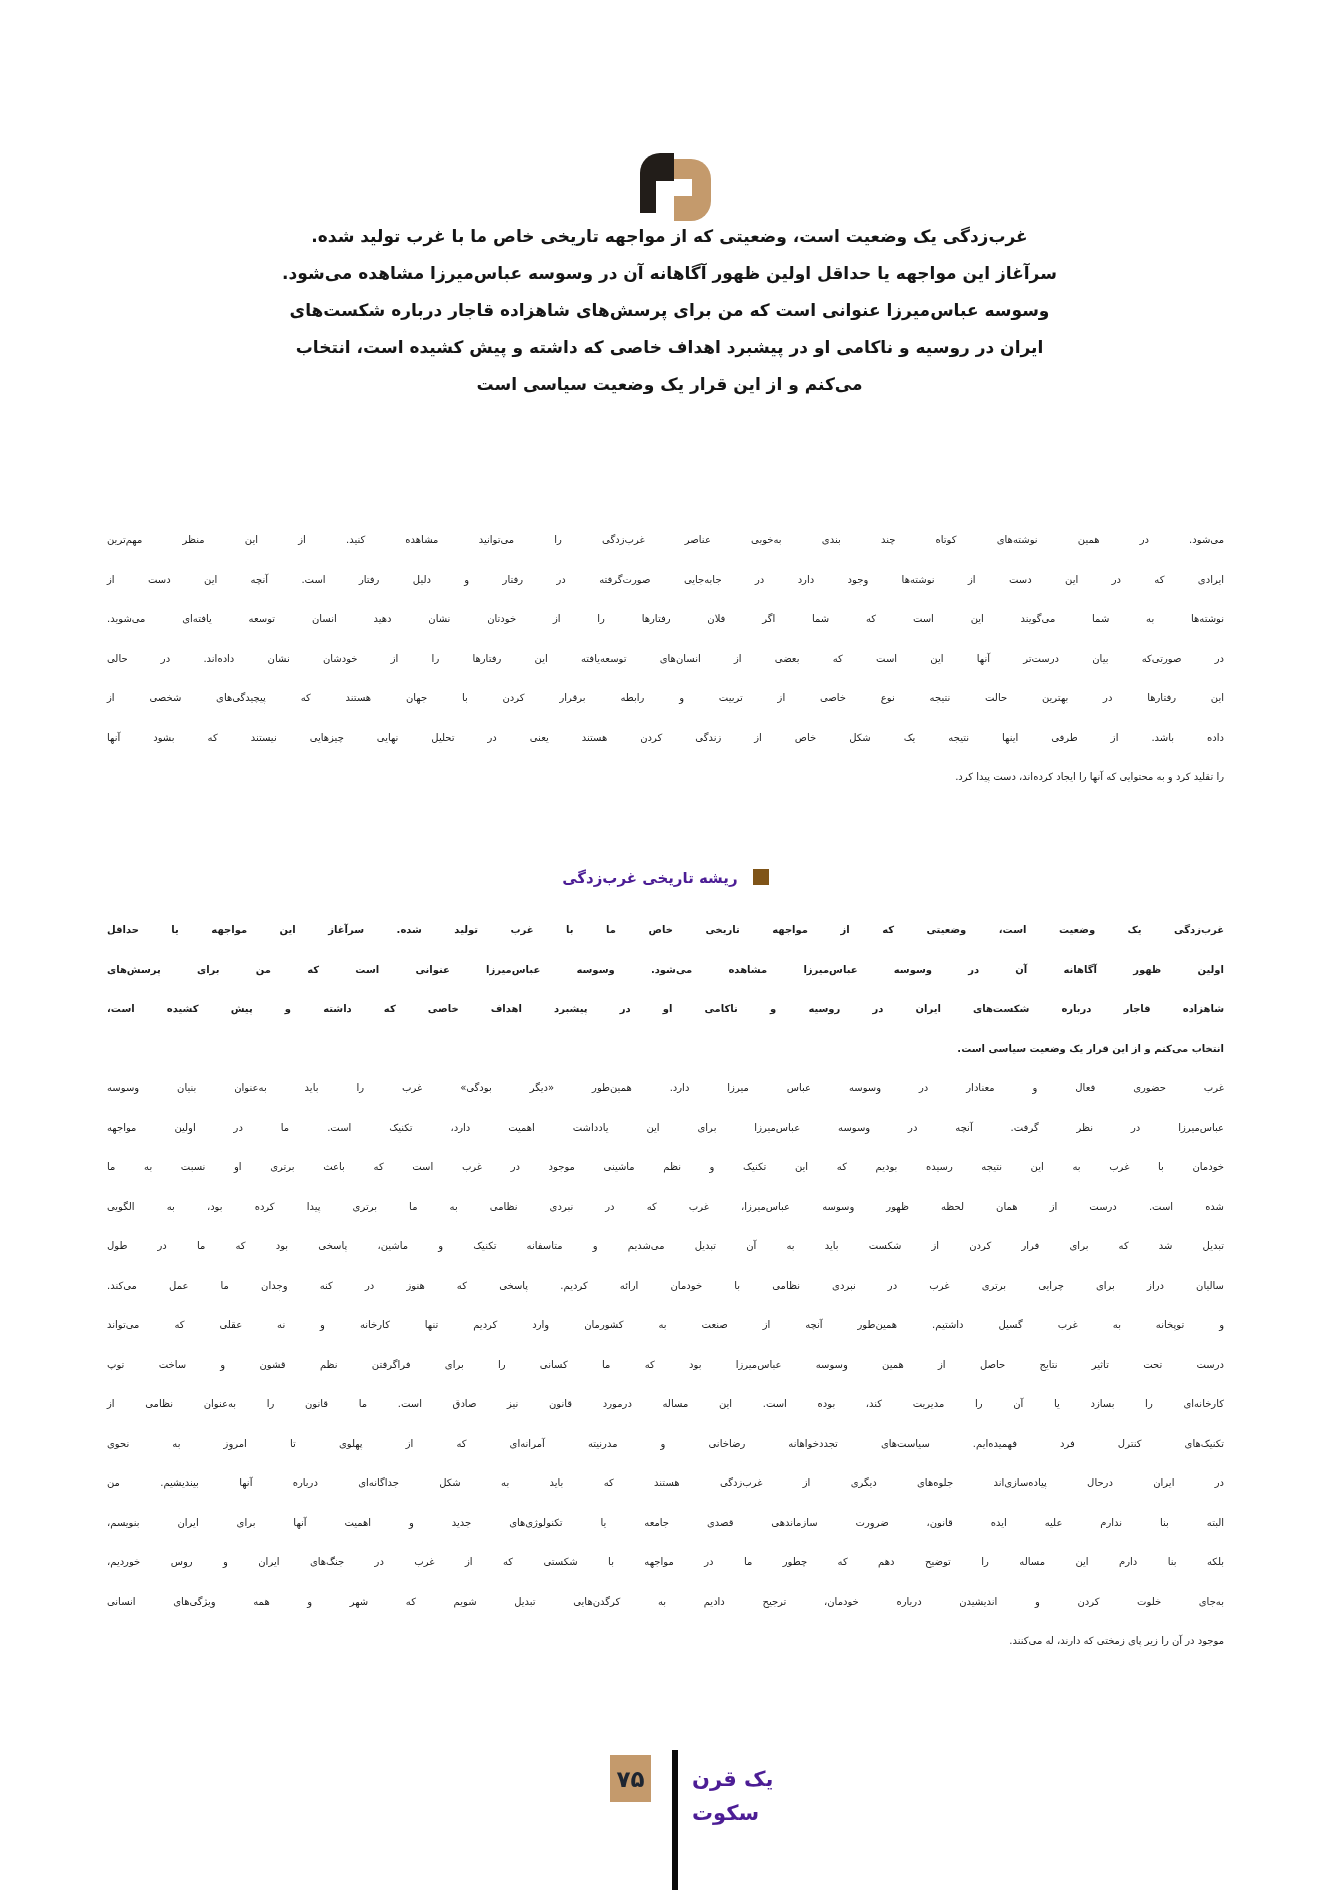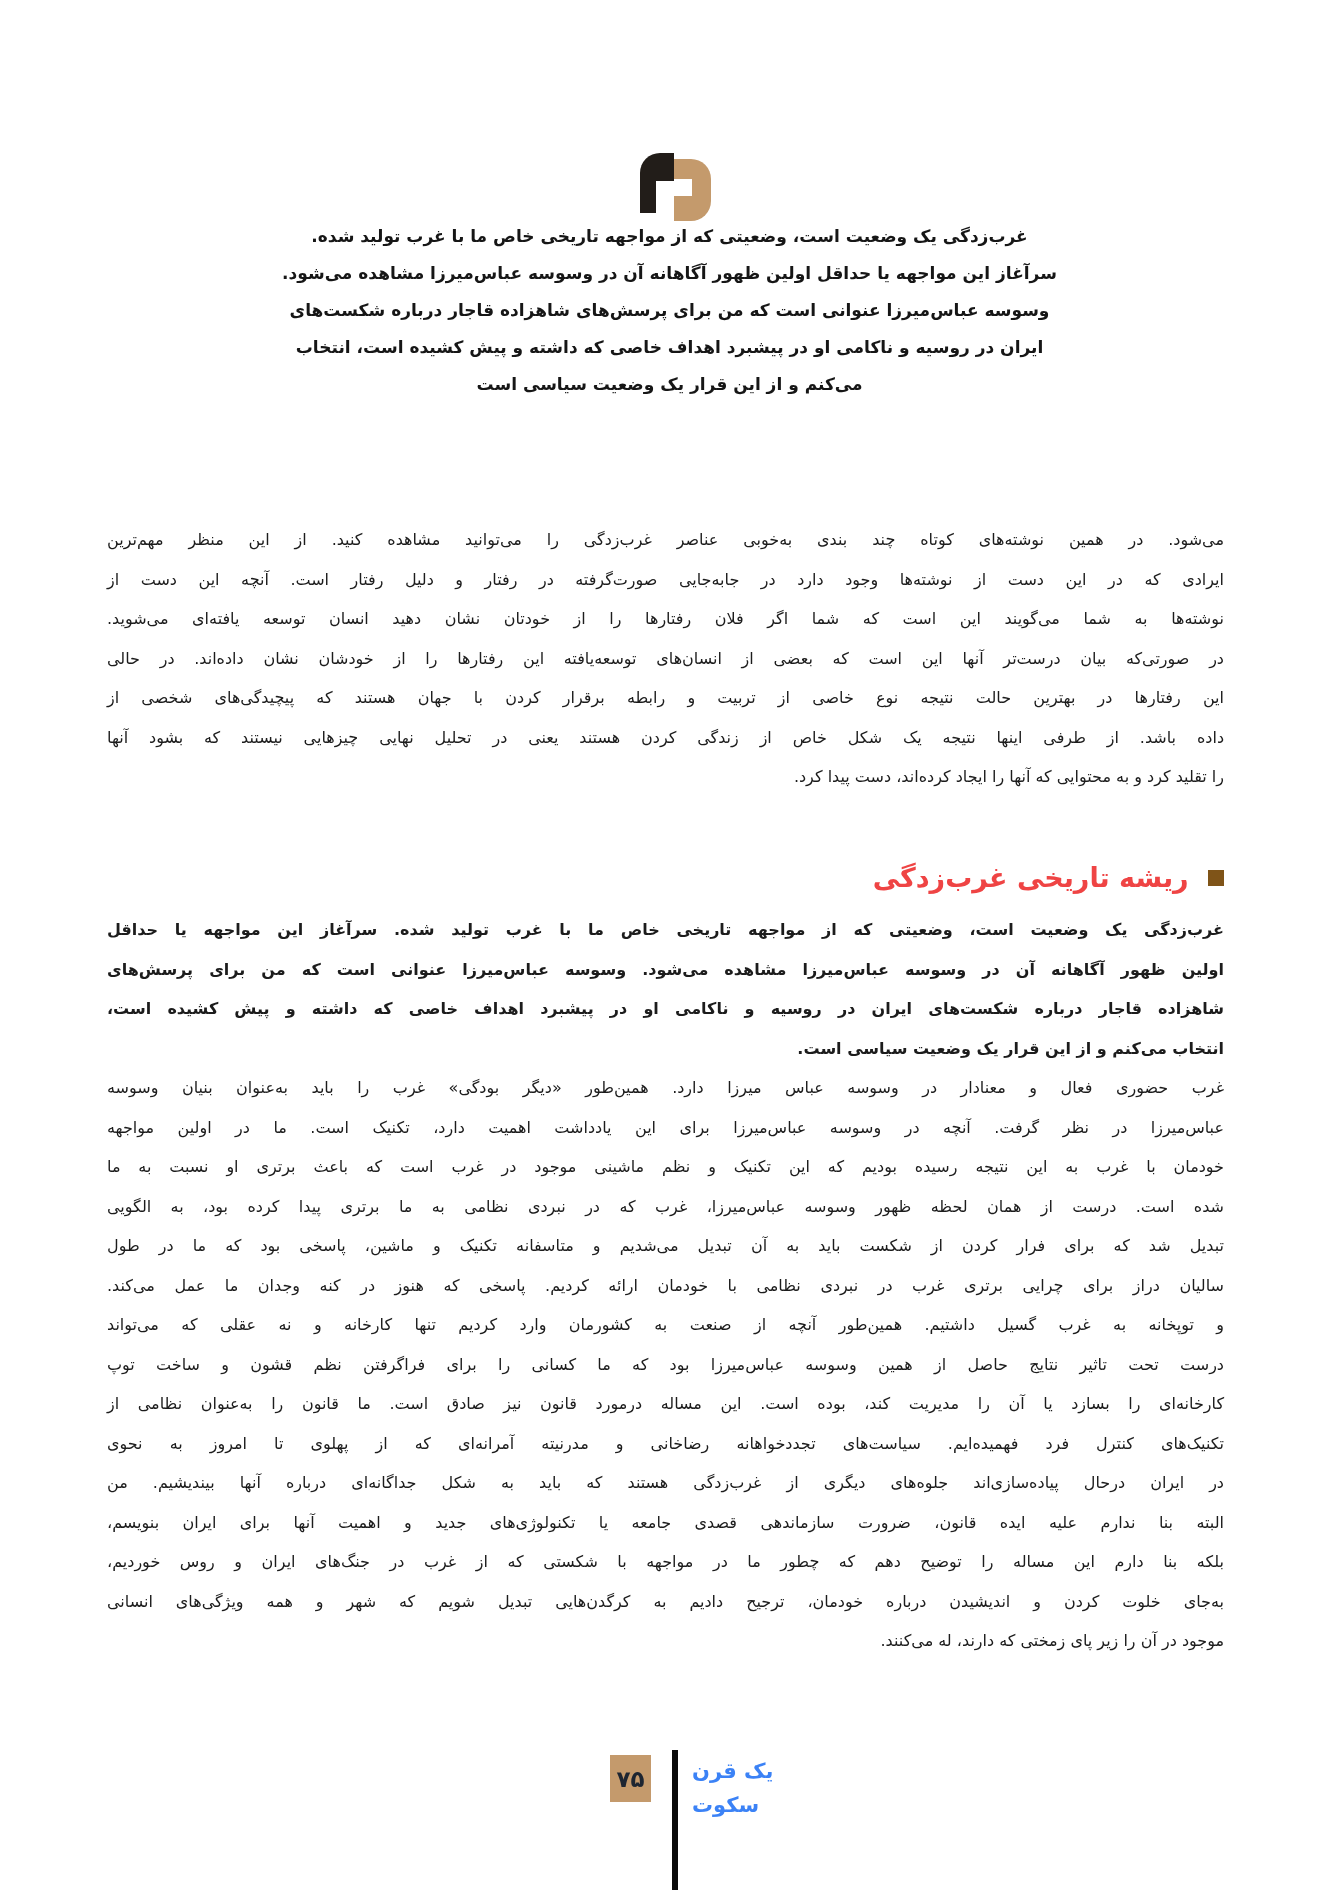--- a/index.html
+++ b/index.html
@@ -38,55 +38,56 @@
   
   .quote {
     position:absolute; top:218px; right:233px; left:233px;
     font-size:17px; font-weight:bold; line-height:37px;
     text-align:center; color:#161616;
   }
 
   
   .para {
     position:absolute; right:115px; left:107px;
-    font-size:16px; line-height:39.5px;
+    font-size:10px; line-height:39.5px;
   }
   .para .body-line { text-align:justify; text-align-last:justify; white-space:nowrap; }
   .para .body-line:last-child { text-align-last:right; white-space:normal; }
   .p1 { top:520px; }
   .p2 { top:910px;font-weight:bold; }
   .p3 { top:1068px; }
 
   
   .heading {
     position:absolute; top:858px; right:115px; left:107px;
-    font-size:27px; font-weight:bold; line-height:40px;
-    color:#ef4444;
+    font-size:15px; font-weight:bold; line-height:40px;
+    color:#4c1d95;
+    text-align:center;
   }
   .heading .bullet {
     display:inline-block; width:16px; height:16px;
     background:#7f5418; margin-left:10px;
     vertical-align:middle; margin-bottom:4px;
   }
 
   
   .footer {
     position:absolute; top:1750px; left:610px;
     display:flex; direction:ltr; align-items:flex-start;
   }
   .pagenum {
     width:41px; height:47px; margin-top:5px;
     background:#c49a6c; color:#1d2531;
     font-size:23px; font-weight:bold;
     display:flex; align-items:center; justify-content:center;
   }
   .rule { width:6px; height:140px; background:#0b0b0b; margin-left:21px; }
   .booktitle {
-    margin-left:14px; margin-top:4px;
-    color:#3b82f6; font-weight:bold;
+    margin-left:14px; margin-top:12px;
+    color:#4c1d95; font-weight:bold;
     font-size:21px; line-height:34px;
     direction:rtl; text-align:left; white-space:nowrap;
   }
 </style>
 </head>
 <body>
 
 <div class="page">
 
   <div class="logo">

